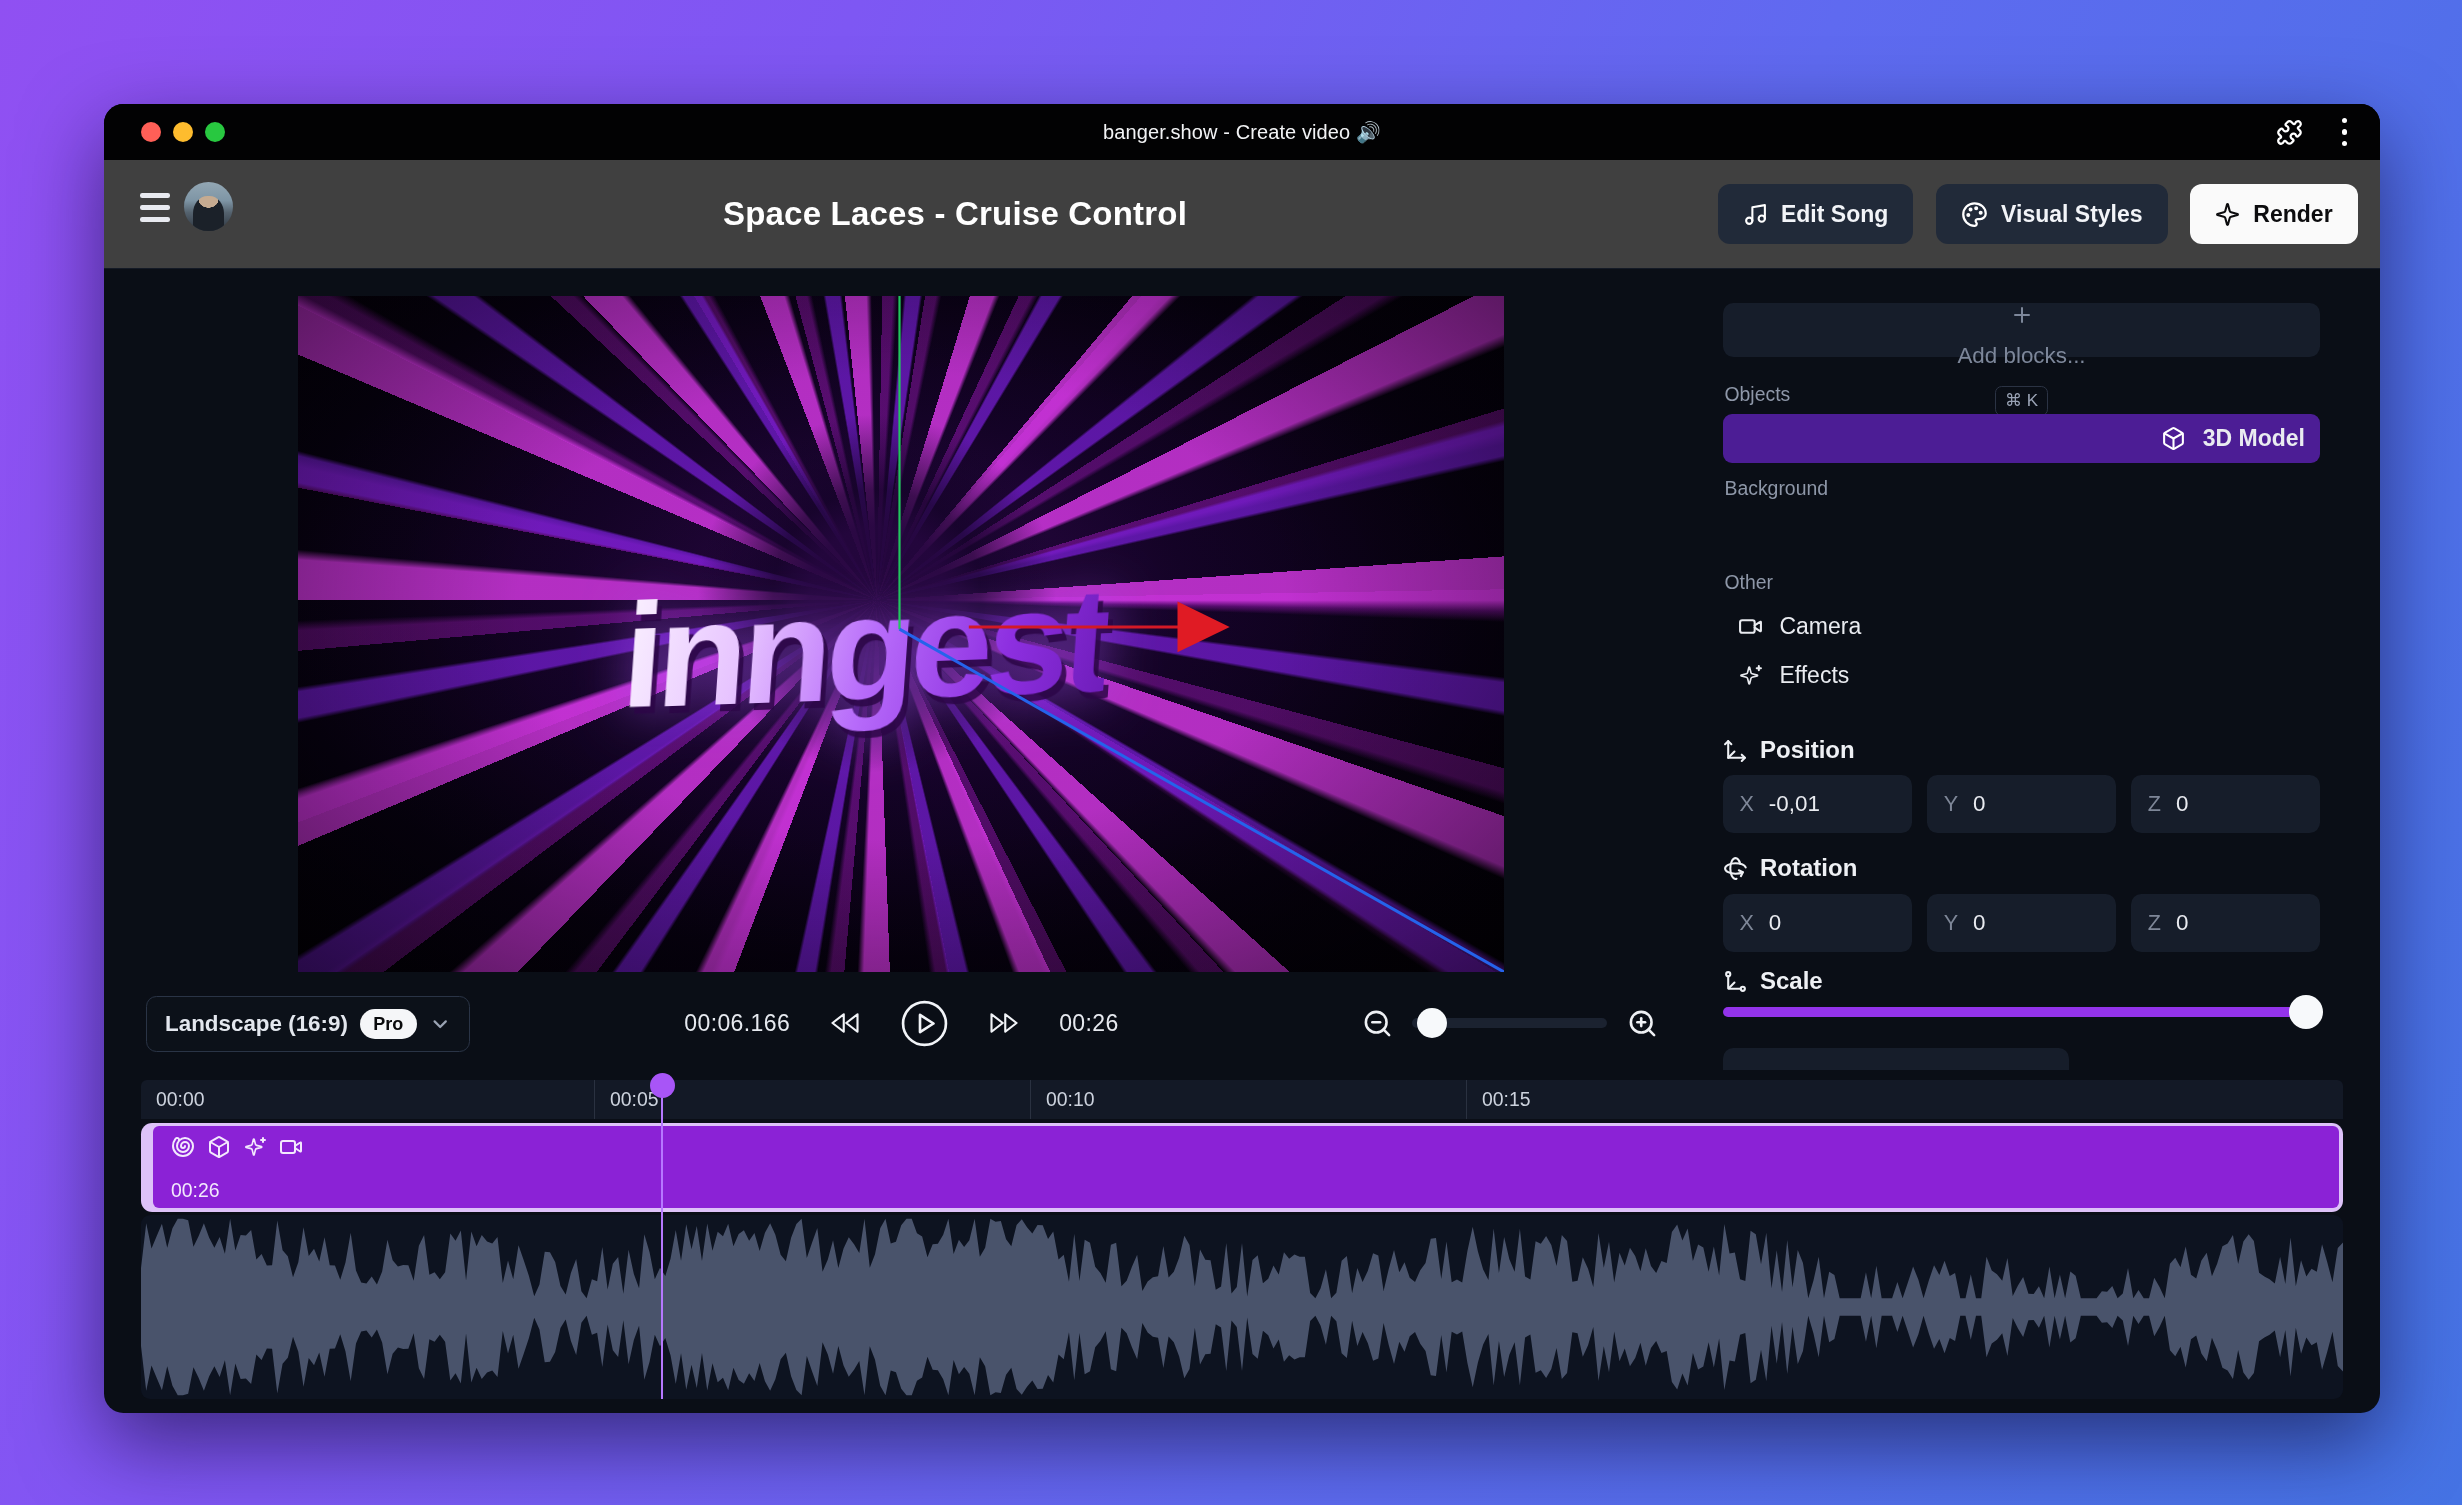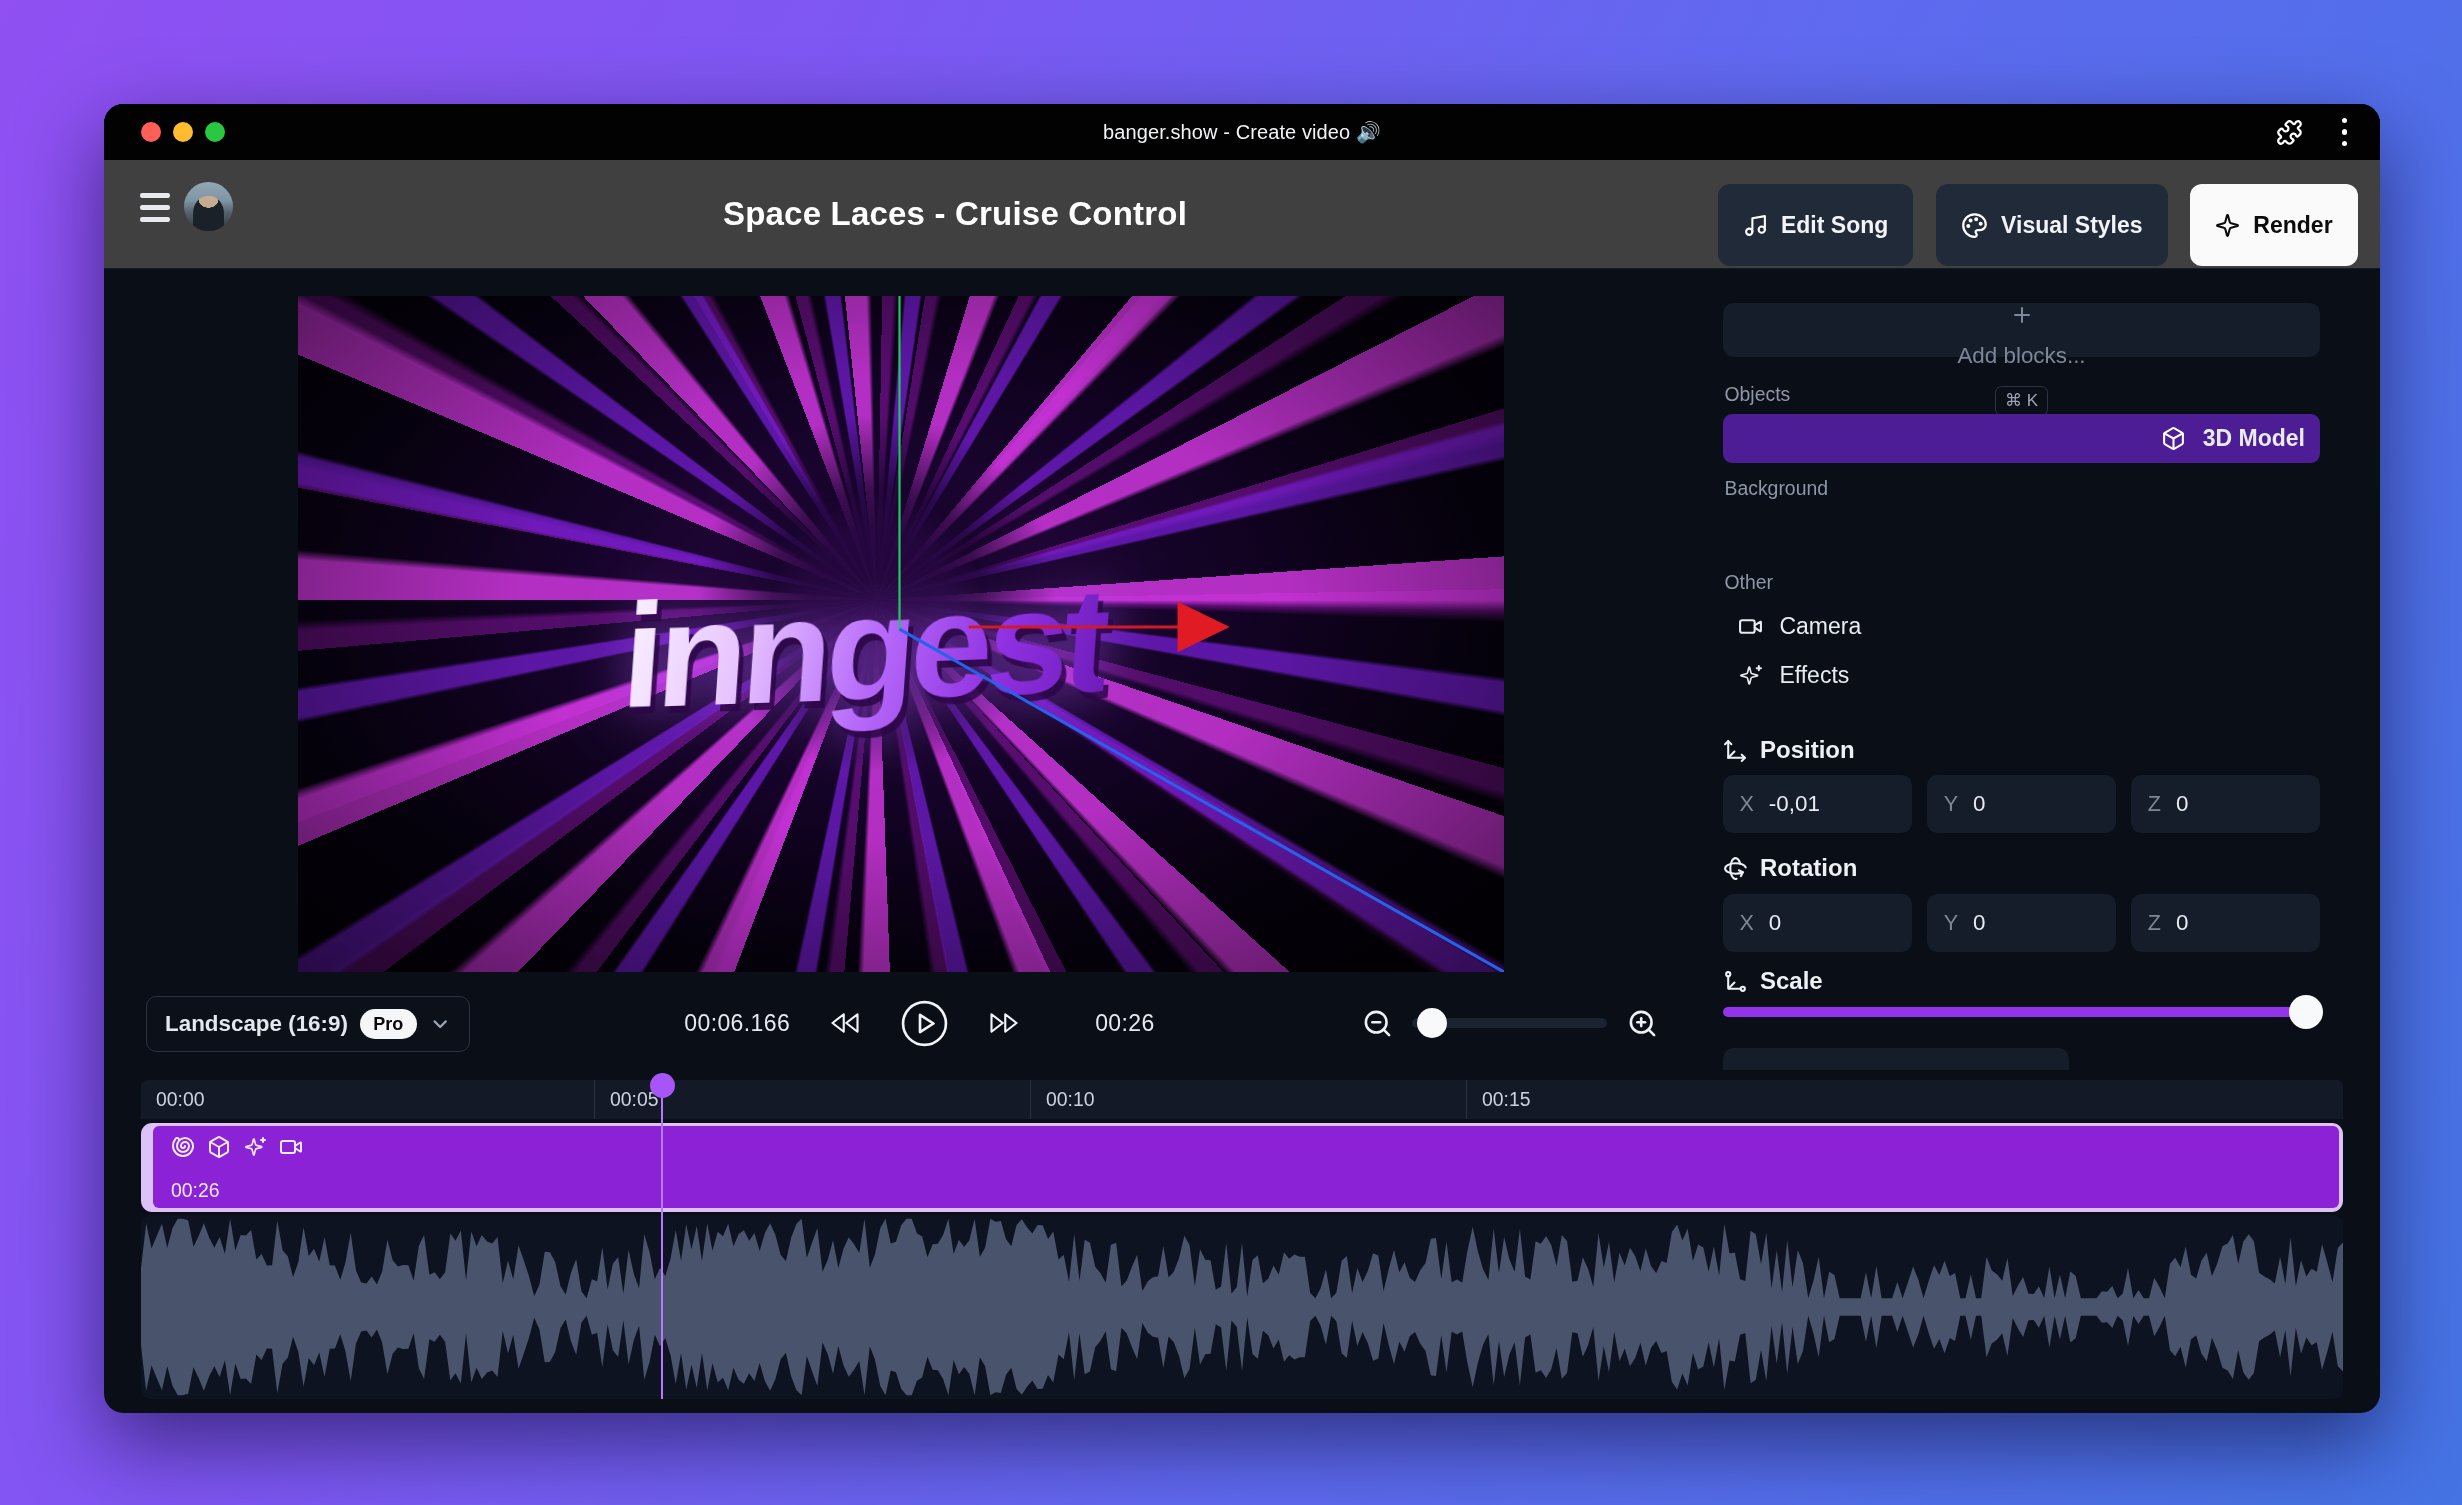--- a/index.html
+++ b/index.html
@@ -20,21 +20,21 @@
   .header{position:absolute;left:0;top:56px;width:100%;height:108px;background:#404040;border-bottom:1.5px solid #141a26;}
   .hamburger{position:absolute;left:36px;top:33px;display:flex;flex-direction:column;gap:7.5px;cursor:pointer;}
   .hamburger i{width:30px;height:4.5px;border-radius:2.2px;background:#e8eaf0;}
   .avatar{position:absolute;left:80px;top:22.4px;width:49px;height:49px;border-radius:50%;overflow:hidden;
           background:linear-gradient(180deg,#93a7b4 0%,#7e95a5 38%,#55636f 62%,#2c343e 100%);}
   .avatar:after{content:"";position:absolute;left:18%;top:28%;width:64%;height:78%;border-radius:46% 46% 0 0;
           background:radial-gradient(ellipse 52% 34% at 50% 10%,#c6ab91 0 60%,transparent 62%),#1b2129;}
   .proj-title{position:absolute;left:538px;top:0;width:626px;height:108px;display:flex;align-items:center;justify-content:center;
           color:#fff;font-size:33px;font-weight:700;letter-spacing:0.2px;}
   .hdr-btns{position:absolute;right:22.4px;top:24px;display:flex;gap:22.4px;}
-  .btn{display:flex;align-items:center;gap:13.4px;height:60px;padding:11px 25px;border-radius:12px;
+  .btn{display:flex;align-items:center;gap:13.4px;height:60px;padding:0 25px;border-radius:12px;
        background:#212a39;color:#f2f4f8;font-size:23px;font-weight:600;cursor:pointer;}
   .btn.render{background:#fafafa;color:#0c0c0e;}
   .btn svg{flex:0 0 auto;}
   
   .preview{position:absolute;left:194px;top:192px;width:1206px;height:676px;overflow:hidden;background:#05010a;}
   .art{position:absolute;inset:0;
     background:
       radial-gradient(circle at 48% 44%,rgba(35,6,60,.95) 0 67px,rgba(20,3,40,.75) 104px,transparent 179px),
       repeating-conic-gradient(from -6deg at 48% 45%, rgba(219,57,233,.80) 0 4deg, rgba(8,1,16,.05) 5deg 11deg, rgba(120,30,214,.72) 11.5deg 14deg, rgba(2,0,6,.1) 14.5deg 23deg),
       repeating-conic-gradient(from 9deg at 48% 45%, rgba(160,24,190,.5) 0 2deg, transparent 3deg 16deg),
@@ -44,21 +44,21 @@
     font-size:148px;font-weight:800;letter-spacing:-6px;
     background:linear-gradient(102deg,#fbf3ff 0%,#e7c4ff 26%,#b76bfa 52%,#8d2fe0 78%,#6d1cb8 100%);
     -webkit-background-clip:text;background-clip:text;color:transparent;
     filter:drop-shadow(5.2px 7.5px 0 rgba(44,6,70,.85)) drop-shadow(0 0 25px rgba(168,85,247,.55));}
   .gizmos{position:absolute;inset:0;}
   
   .aspect-btn{position:absolute;left:42px;top:892px;height:54px;display:flex;align-items:center;gap:12px;
       padding:0 18px;border:1.5px solid #2a3446;border-radius:10.4px;color:#e3e7ee;font-size:22.4px;font-weight:600;cursor:pointer;background:#0c1119;}
   .pro{background:#f5f6f8;color:#0a0a0c;font-size:18px;font-weight:700;border-radius:745px;padding:4.5px 13.4px;}
   .transport{position:absolute;left:522px;top:892px;width:551px;height:54px;display:flex;align-items:center;justify-content:center;gap:40px;}
-  .time{color:#e6e9ef;font-size:23px;letter-spacing:0.4px;margin-left:36px;}
+  .time{color:#e6e9ef;font-size:23px;letter-spacing:0.4px;}
   .icon-btn{display:flex;align-items:center;justify-content:center;cursor:pointer;background:none;border:none;padding:0;}
   .zoom-cluster{position:absolute;left:1258px;top:892px;height:54px;display:flex;align-items:center;gap:19.4px;}
   .zoom-track{position:relative;width:195px;height:10.4px;border-radius:5.2px;background:#1b2230;cursor:pointer;}
   .zoom-thumb{position:absolute;left:4.5px;top:50%;transform:translateY(-50%);width:30px;height:30px;border-radius:50%;background:#f7f9fb;}
   
   .sidebar{position:absolute;left:1619px;top:0;width:597px;height:965px;}
   .addblocks{position:absolute;left:0;top:199px;width:100%;height:54px;background:#161d2a;border-radius:10.4px;
       display:flex;align-items:center;gap:16.4px;padding:0 16.4px;box-sizing:border-box;cursor:text;flex-direction:column;}
   .addblocks .ph{color:#7d879a;font-size:22.4px;flex:1;}
   .kbd{border:1.5px solid #2b3344;border-radius:6.7px;color:#9aa3b5;font-size:17px;padding:3.7px 9px;}

